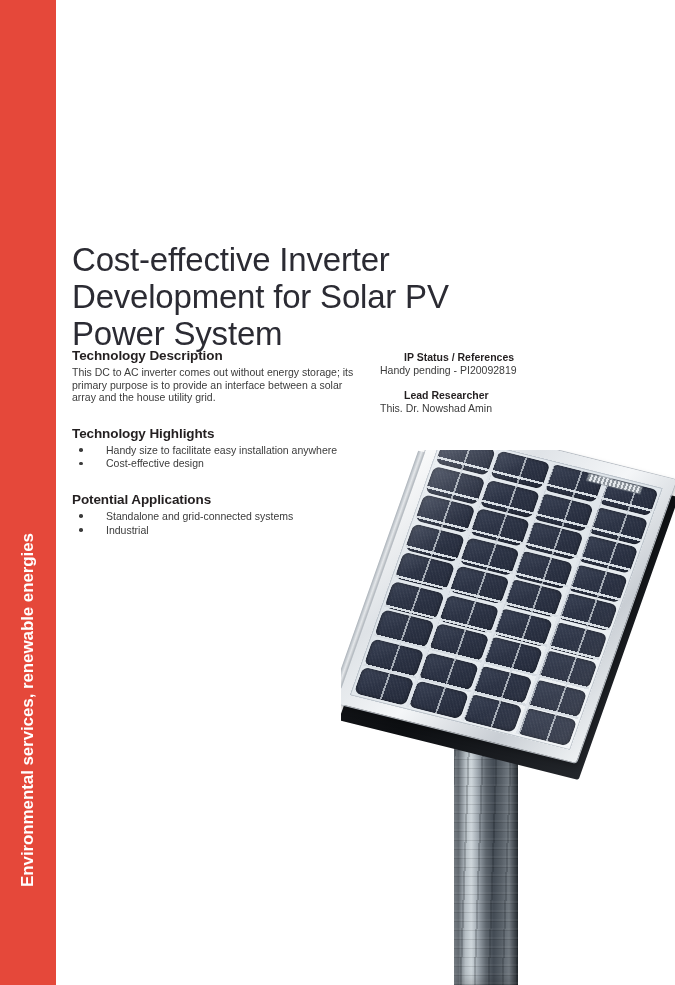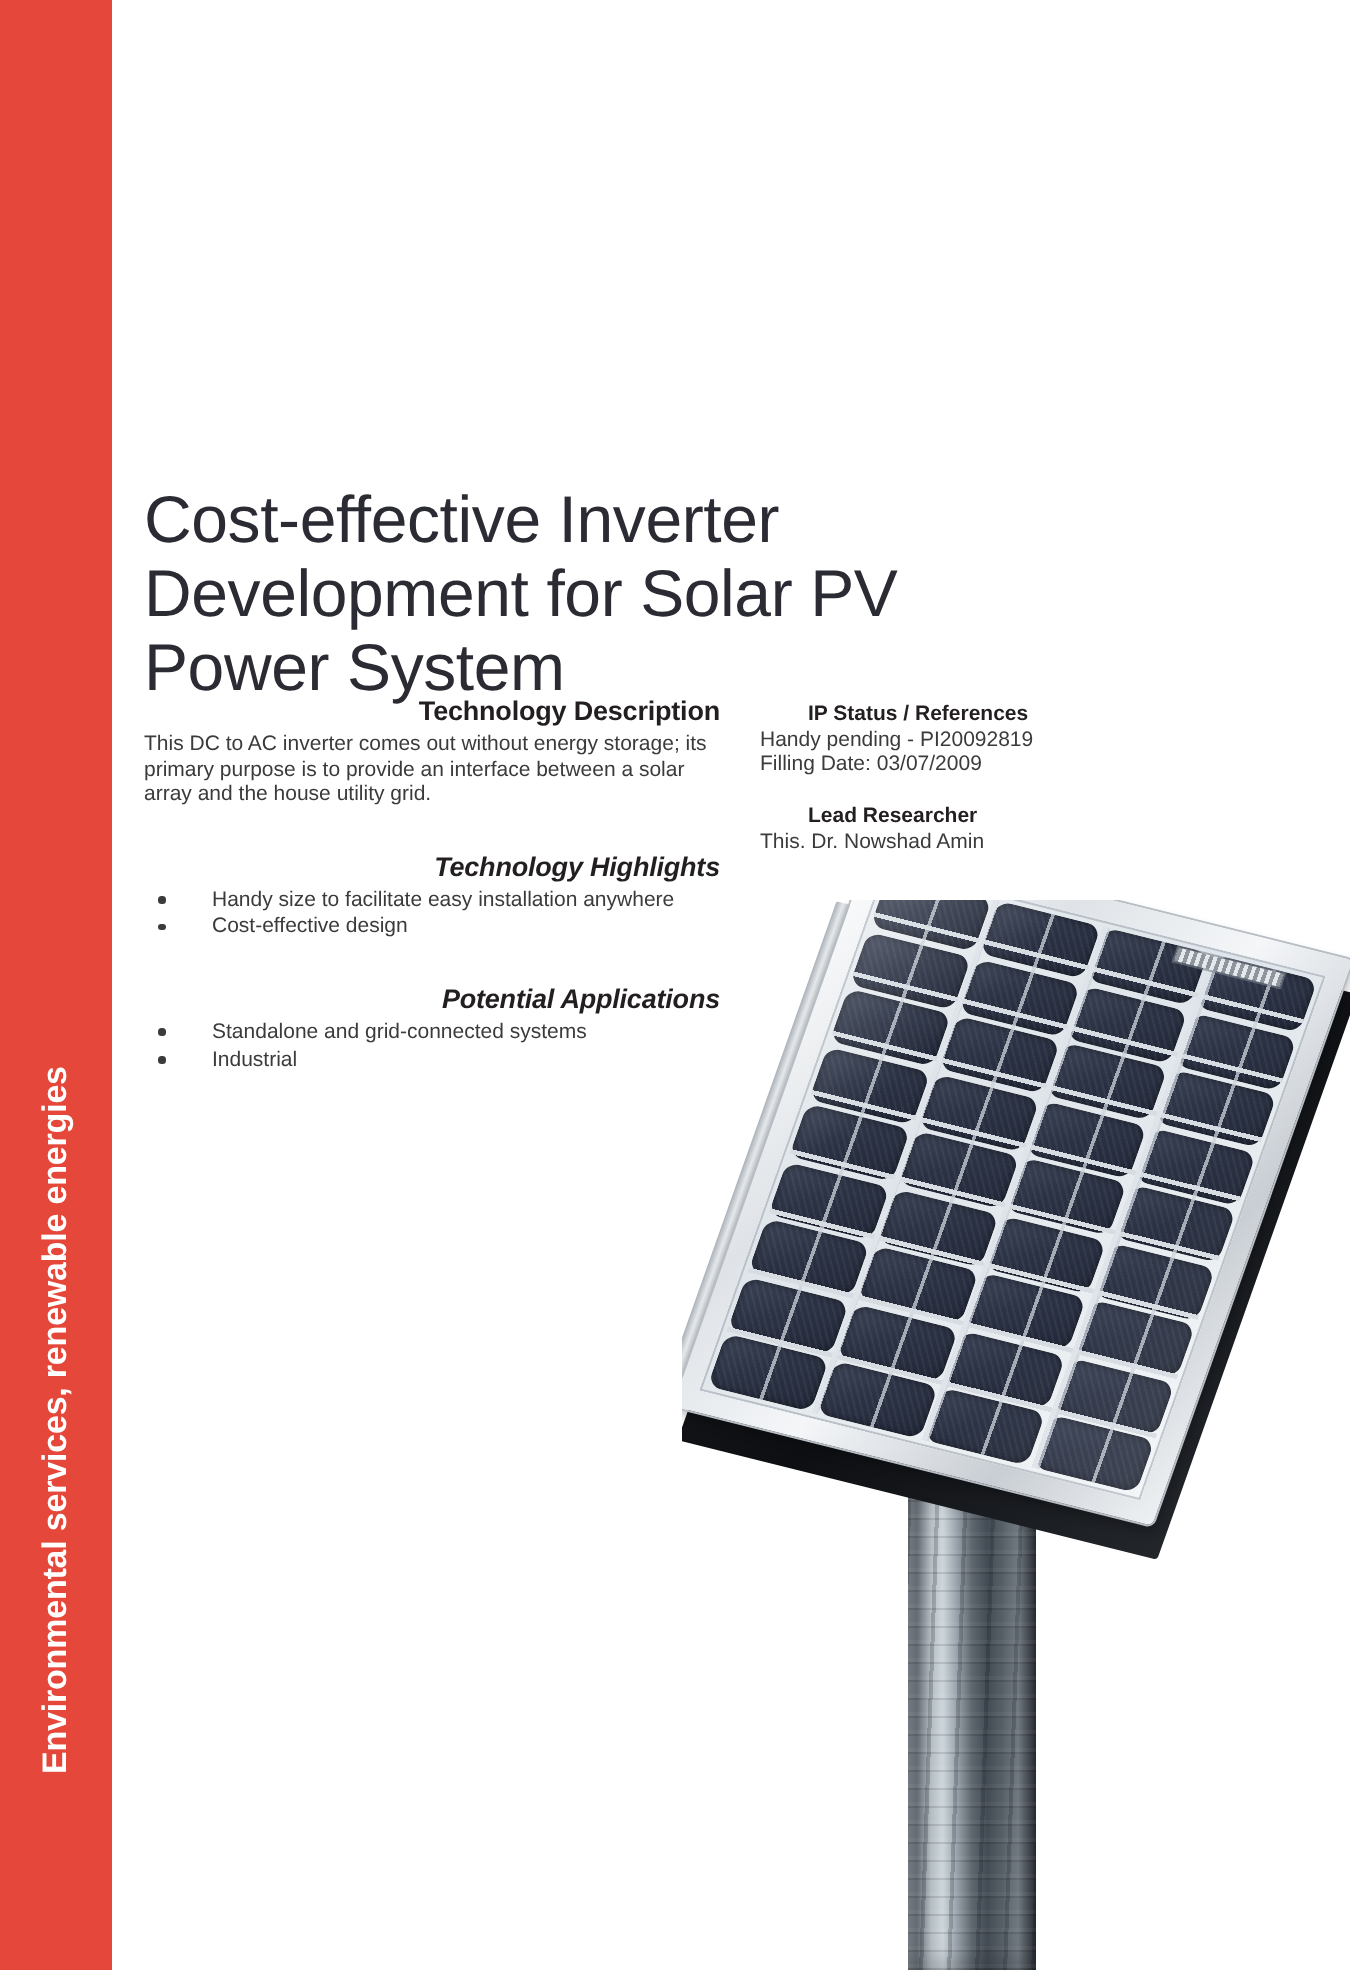--- a/index.html
+++ b/index.html
@@ -64,23 +64,22 @@
     left: 16px;
     top: 348px;
     width: 288px;
   }
   .sec-h {
     font-size: 13.5px;
     font-weight: bold;
     color: #231f20;
     margin: 0 0 3px 0;
     letter-spacing: -0.1px;
-    text-align: right;
-  }
-  .sec-h.gap { margin-top: 22px; font-style: italic; }
+  }
+  .sec-h.gap { margin-top: 22px; }
   .body-text {
     font-size: 10.5px;
     line-height: 12.6px;
     color: #3b3b3b;
     margin: 0;
   }
   ul.bullets {
     list-style: none;
     margin: 2px 0 0 0;
     padding: 0;
@@ -299,21 +298,20 @@
         <span>Industrial</span>
       </li>
     </ul>
   </div>
 
   <div class="col-right">
 
     <div class="meta-block">
       <div class="meta-h">IP Status / References</div>
       <div class="meta-line">Handy pending - PI20092819</div>
-      <div class="meta-line">Filling Date: 03/07/2009</div>
     </div>
 
     <div class="meta-block">
       <div class="meta-h">Lead Researcher</div>
       <div class="meta-line">This. Dr. Nowshad Amin</div>
     </div>
   </div>
 
   <div class="photo">
     <div class="pole"></div>

